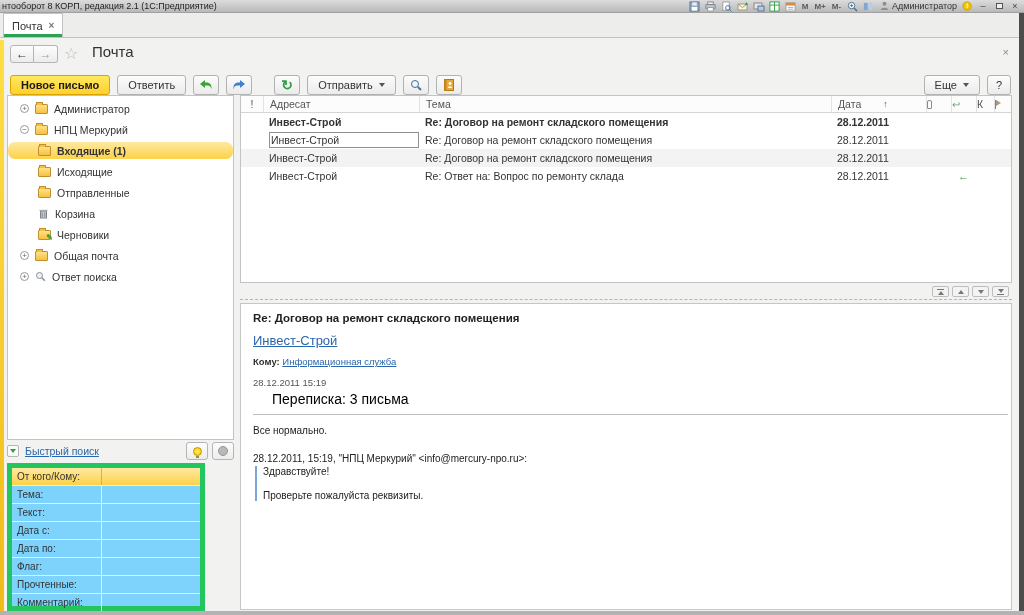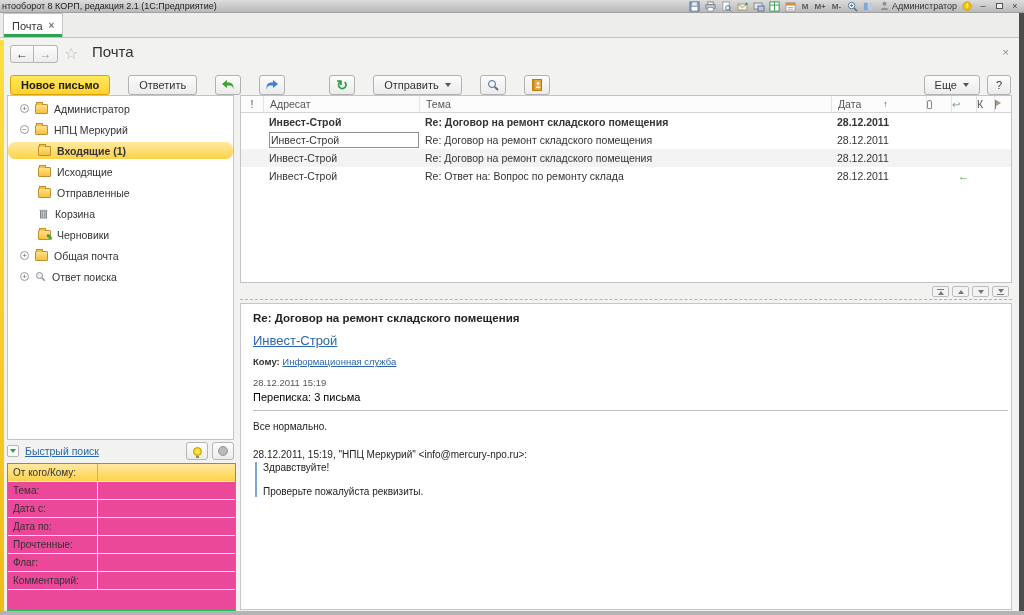--- a/index.html
+++ b/index.html
@@ -36,21 +36,21 @@
   .navbtn { width:24px; height:18px; border:1px solid #b5b5b5; background:linear-gradient(#fdfdfd,#ececec);
     display:flex; align-items:center; justify-content:center; font-size:12px; }
   .navbtn.back { border-radius:3px 0 0 3px; color:#333; }
   .navbtn.fwd  { border-radius:0 3px 3px 0; color:#9a9a9a; border-left:none; }
   .star { position:absolute; left:60px; top:6px; font-size:16px; color:#b9b9b9; }
   .pagetitle { position:absolute; left:88px; top:5px; font-size:15px; color:#333; }
   .form-close { position:absolute; right:10px; top:8px; font-size:11px; color:#8a8a8a; }
 
   
   .toolbar { position:absolute; left:4px; top:72px; width:1015px; height:26px; display:flex;
-    align-items:center; gap:18px; padding-left:6px; }
+    align-items:center; gap:7px; padding-left:6px; }
   .btn { height:20px; border:1px solid #b2b2b2; border-radius:3px; background:linear-gradient(#fcfcfc,#ebebeb);
     font-size:11px; color:#333; display:inline-flex; align-items:center; justify-content:center;
     padding:0 10px; white-space:nowrap; }
   .btn.primary { background:linear-gradient(#ffe95e,#fecf31); border-color:#d8a400; font-weight:bold; color:#1a1a1a; }
   .btn.iconbtn { width:26px; padding:0; }
   .caret { width:0; height:0; border-left:3px solid transparent; border-right:3px solid transparent;
     border-top:4px solid #555; margin-left:6px; display:inline-block; }
   .tb-spacer { width:8px; }
   .toolbar-right { margin-left:auto; display:flex; gap:7px; padding-right:8px; }
   .refresh-gl { color:#2f9e44; font-size:14px; font-weight:bold; line-height:1; }
@@ -77,22 +77,22 @@
   .chev-dn { width:0; height:0; border-left:3px solid transparent; border-right:3px solid transparent;
     border-top:4px solid #2f9e44; }
   .qs-link { font-size:10.5px; color:#2a66ad; text-decoration:underline; }
   .qs-btns { margin-left:auto; display:flex; gap:4px; }
   .qs-btn { width:22px; height:18px; border:1px solid #b5b5b5; border-radius:3px;
     background:linear-gradient(#fdfdfd,#ececec); display:flex; align-items:center; justify-content:center; }
   .bulb { width:9px; height:9px; border-radius:50%; background:radial-gradient(#fff26e,#f4c200);
     border:1px solid #bf9600; position:relative; }
   .bulb:after { content:""; position:absolute; left:2px; bottom:-3px; width:3px; height:2px; background:#9c8a4a; }
   .graycircle { width:10px; height:10px; border-radius:50%; background:#b9b9b9; border:1px solid #969696; }
-  .qs-table { position:absolute; left:7px; top:463px; width:229px; height:148px; background:#ec4899;
-    border:1px solid #22c55e; }
+  .qs-table { position:absolute; left:7px; top:463px; width:198px; height:148px; background:#7dd3fc;
+    border:5px solid #22c55e; }
   .qs-row { height:18px; display:flex; align-items:center; border-bottom:1px solid #ececec;
     font-size:10px; color:#333; }
   .qs-row .lbl { width:90px; padding-left:5px; border-right:1px solid #ececec; height:100%;
     display:flex; align-items:center; }
   .qs-row.sel { background:linear-gradient(#ffe9a0,#fcd24b); }
   .qs-row.sel .lbl { border-right:1px solid #d9b33f; }
 
   
   .maillist { position:absolute; left:240px; top:95px; width:772px; height:188px; background:#fff;
     border:1px solid #c3c3c3; font-size:10.5px; color:#333; }
@@ -417,30 +417,33 @@
   </span>
 </div>
 <div class="qs-table">
   <div class="qs-row sel">
       <span class="lbl">От кого/Кому:</span>
     </div>
   <div class="qs-row">
       <span class="lbl">Тема:</span>
     </div>
   <div class="qs-row">
+      <span class="lbl">Текст:</span>
+    </div>
+  <div class="qs-row">
       <span class="lbl">Дата с:</span>
     </div>
   <div class="qs-row">
       <span class="lbl">Дата по:</span>
     </div>
   <div class="qs-row">
+      <span class="lbl">Флаг:</span>
+    </div>
+  <div class="qs-row">
       <span class="lbl">Прочтенные:</span>
-    </div>
-  <div class="qs-row">
-      <span class="lbl">Флаг:</span>
     </div>
   <div class="qs-row">
       <span class="lbl">Комментарий:</span>
     </div>
 </div>
 
 <div class="maillist">
   <div class="mrow header">
     <span class="c-imp">!</span>
     <span class="c-addr hsep">Адресат</span>
@@ -525,21 +528,21 @@
 <div class="dashline"></div>
 
 <div class="preview">
   <div class="pv-subject">Re: Договор на ремонт складского помещения</div>
   <a class="pv-from">Инвест-Строй</a>
   <div class="pv-meta">
     <b>Кому:</b>
     <span class="lnk">Информационная служба</span>
   </div>
   <div class="pv-date">28.12.2011 15:19</div>
-  <div class="pv-thread"><span class="lnk" style="font-size:11px;">Переписка: 3 письма</span></div>
+  <div class="pv-thread"><span class="lnk" style="font-size:14px;margin-left:19px;">Переписка: 3 письма</span></div>
   <div class="pv-hr"></div>
   <div class="pv-body">Все нормально.</div>
   <div class="pv-line2">28.12.2011, 15:19, "НПЦ Меркурий" &lt;info@mercury-npo.ru&gt;:</div>
   <div class="pv-quote">
     <div>Здравствуйте!</div>
     <div class="q2">Проверьте пожалуйста реквизиты.</div>
   </div>
 </div>
 
 <div class="frame-left-yellow"></div>

